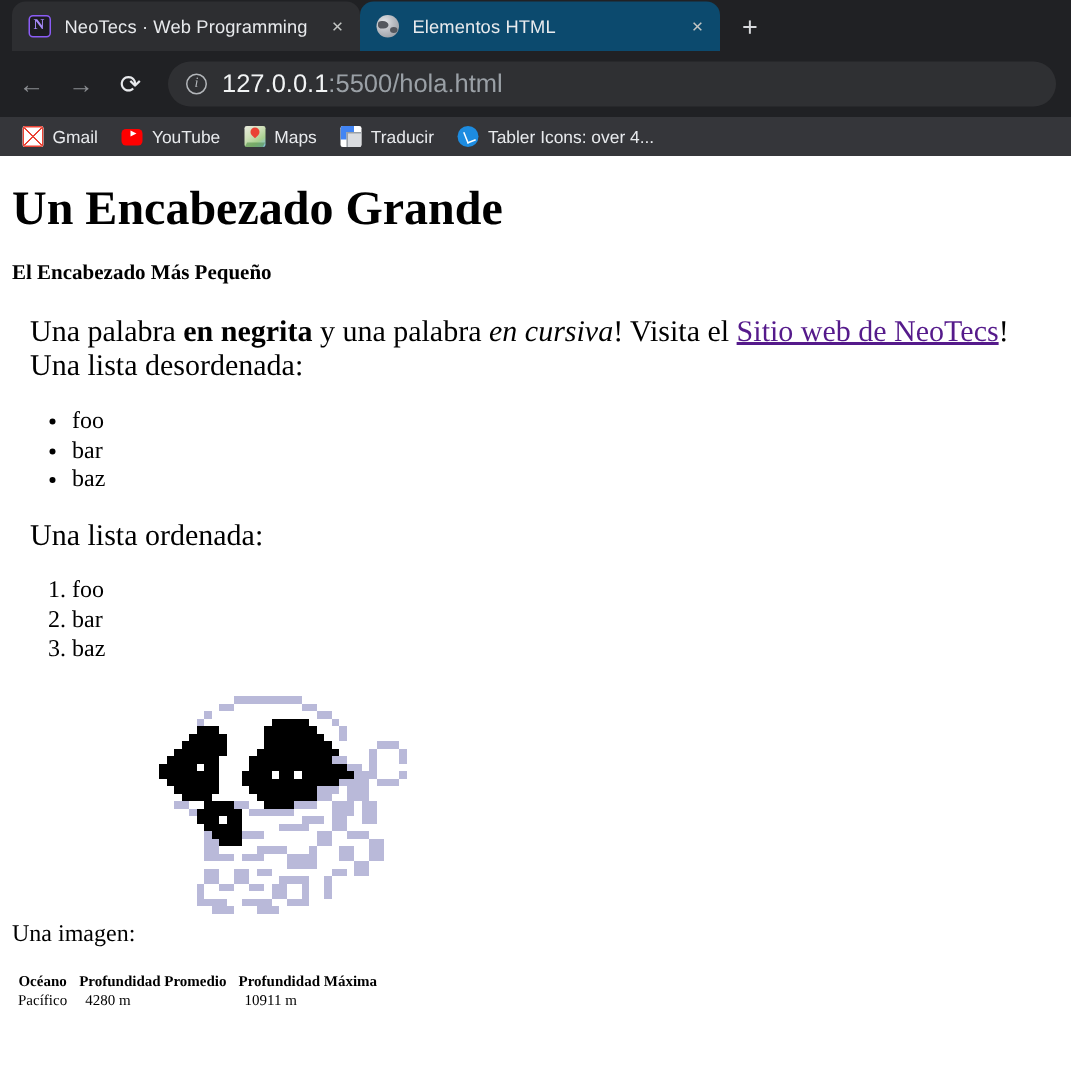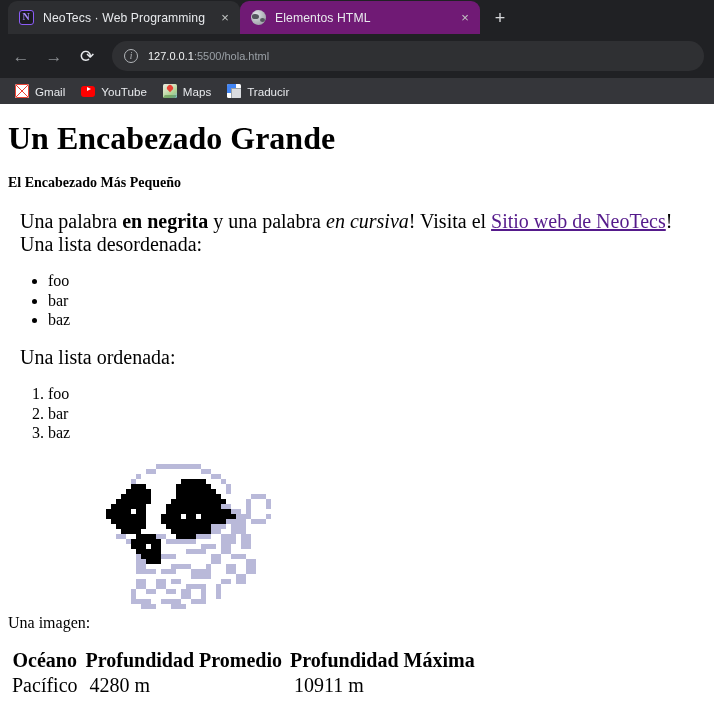--- a/index.html
+++ b/index.html
@@ -28,21 +28,21 @@
     height: 33px;
     display: flex;
     align-items: center;
     padding: 0 6px 0 10px;
     border-radius: 9px 9px 0 0;
     position: relative;
     cursor: default;
     min-width: 0;
   }
   .tab.inactive { background: #2d2e31; width: 232px; }
-  .tab.active   { background: #701a75; width: 240px; }
+  .tab.active   { background: #0c4a6e; width: 240px; }
   .tab-fav {
     width: 16px; height: 16px;
     flex: 0 0 16px;
     margin-right: 9px;
     display: flex; align-items: center; justify-content: center;
   }
   .tab-title {
     flex: 1 1 auto;
     color: #e8eaed;
     font-size: 12.2px;
@@ -142,21 +142,21 @@
     border-radius: 50%;
     color: #b3b6ba;
     font-size: 9.5px;
     line-height: 12px;
     text-align: center;
     font-family: "Liberation Serif", serif;
     font-style: italic;
     flex: 0 0 14px;
     margin-right: 10px;
   }
-  .omni-url { font-size: 11px; white-space: nowrap; overflow: hidden; }
+  .omni-url { font-size: 17px; white-space: nowrap; overflow: hidden; }
   .omni-host { color: #f1f3f4; }
   .omni-path { color: #9aa0a6; }
 
   
   .bookmarks {
     height: 26px;
     background: #35363a;
     display: flex;
     align-items: center;
     padding-left: 8px;
@@ -343,21 +343,21 @@
     image-rendering: pixelated;
   }
   .caption {
     font-size: 16px;
     margin: 0 0 16px 0;
     line-height: 1.16;
   }
 
   table.tbl {
     border-collapse: collapse;
-    font-size: 20px;
+    font-size: 10px;
     margin-top: 8px;
   }
   table.tbl th {
     font-weight: bold;
     text-align: center;
     padding: 1px 4px;
     white-space: nowrap;
   }
   table.tbl td {
     text-align: left;
@@ -416,20 +416,24 @@
           </span>
         <span class="bm-label">YouTube</span>
       </div>
       <div class="bm">
         <span class="bm-ico ic-maps"></span>
         <span class="bm-label">Maps</span>
       </div>
       <div class="bm">
         <span class="bm-ico ic-translate"></span>
         <span class="bm-label">Traducir</span>
+      </div>
+      <div class="bm">
+        <span class="bm-ico ic-tabler"></span>
+        <span class="bm-label">Tabler Icons: over 4...</span>
       </div>
     </div>
   </div>
 
   <div class="page">
 
     <h1 class="h1">Un Encabezado Grande</h1>
     <h5 class="h5">El Encabezado Más Pequeño</h5>
 
     <p class="p"><span>Una palabra </span><b>en negrita</b><span> y una palabra </span><i>en cursiva</i><span>! Visita el </span><a href="#">Sitio web de NeoTecs</a><span>! Una lista desordenada:</span></p>

